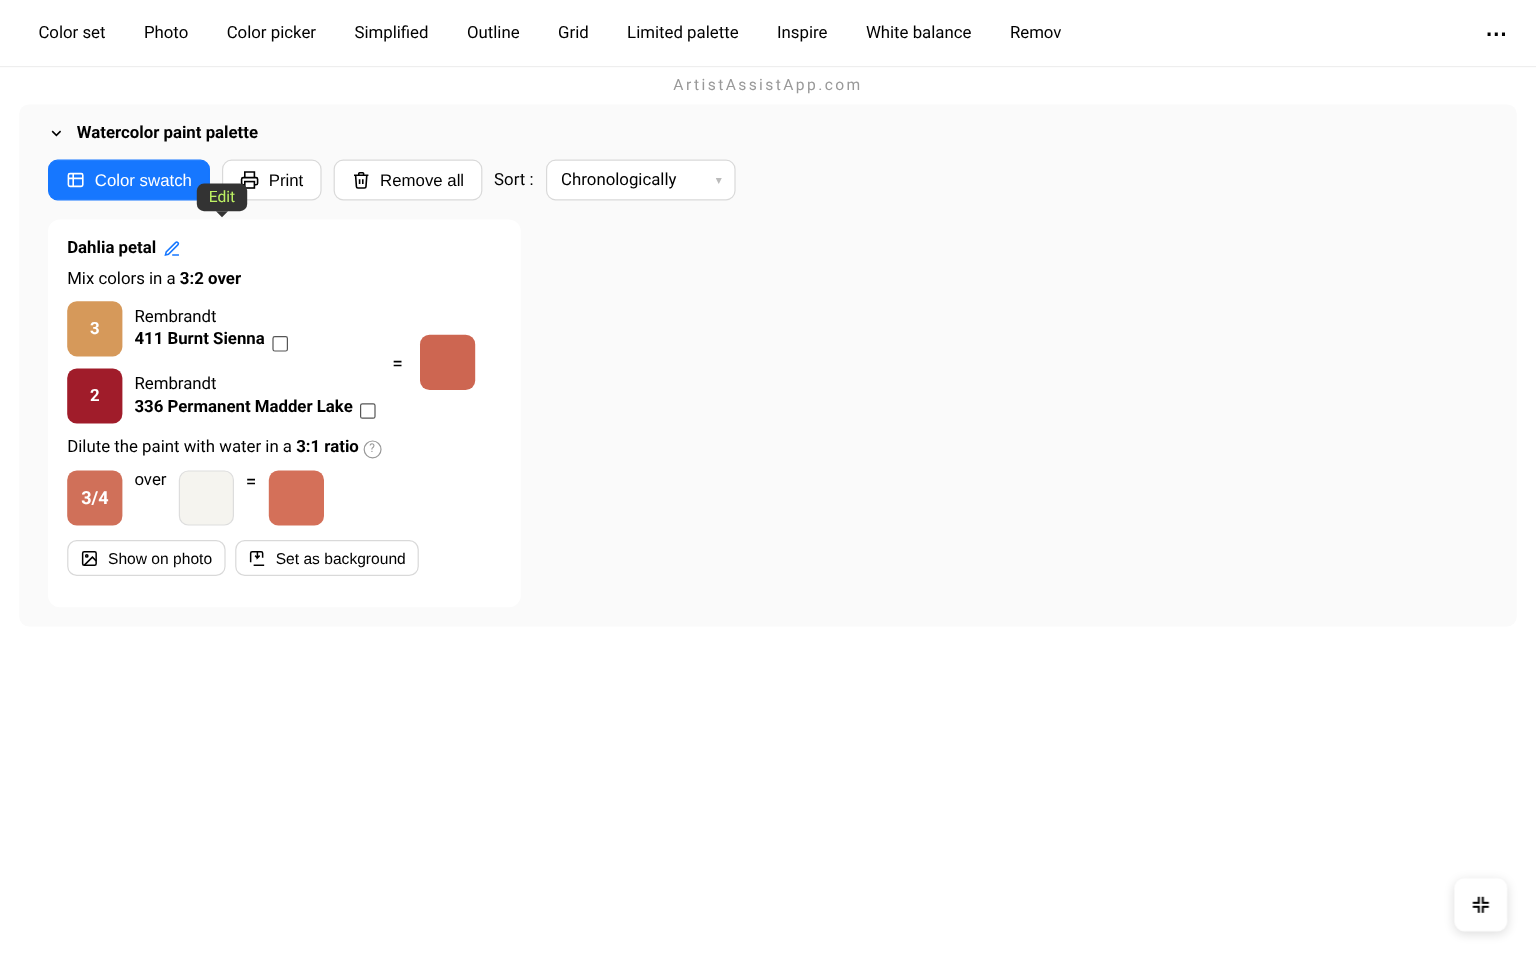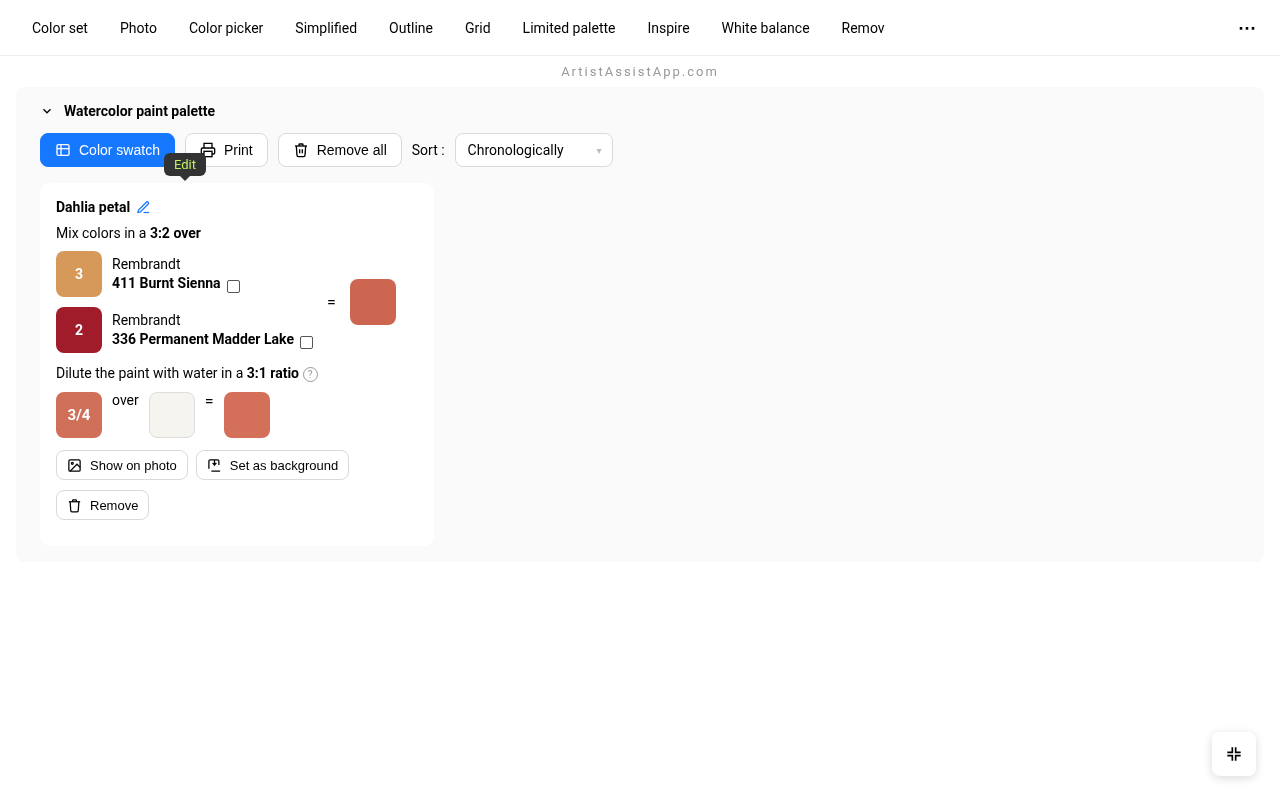--- a/index.html
+++ b/index.html
@@ -348,32 +348,20 @@
           <svg width="15" height="15" viewBox="0 0 24 24" fill="none" stroke="#000" stroke-width="2">
               <path d="M19 11V5a2 2 0 0 0-2-2H5a2 2 0 0 0-2 2v12"></path>
               <path d="M7 21h14"></path>
               <path d="M12 3v8l3-3"></path>
               <path d="M12 11l-3-3"></path>
             </svg>
         </span>
         <span>Set as background</span>
       </button>
     </div>
-    <div class="card-actions">
-      <button class="btn small">
-        <span>
-          <svg width="15" height="15" viewBox="0 0 24 24" fill="none" stroke="#000" stroke-width="2">
-              <polyline points="3 6 5 6 21 6"></polyline>
-              <path d="M19 6l-1 14a2 2 0 0 1-2 2H8a2 2 0 0 1-2-2L5 6"></path>
-              <path d="M9 6V4a1 1 0 0 1 1-1h4a1 1 0 0 1 1 1v2"></path>
-            </svg>
-        </span>
-        <span>Remove</span>
-      </button>
-    </div>
   </div>
 </div>
 
 <div class="fab">
   <svg width="20" height="20" viewBox="0 0 24 24" fill="none" stroke="#000" stroke-width="2">
     <polyline points="4 14 10 14 10 20"></polyline>
       <polyline points="20 10 14 10 14 4"></polyline>
       <polyline points="4 10 10 10 10 4"></polyline>
       <polyline points="20 14 14 14 14 20"></polyline>
   </svg>

